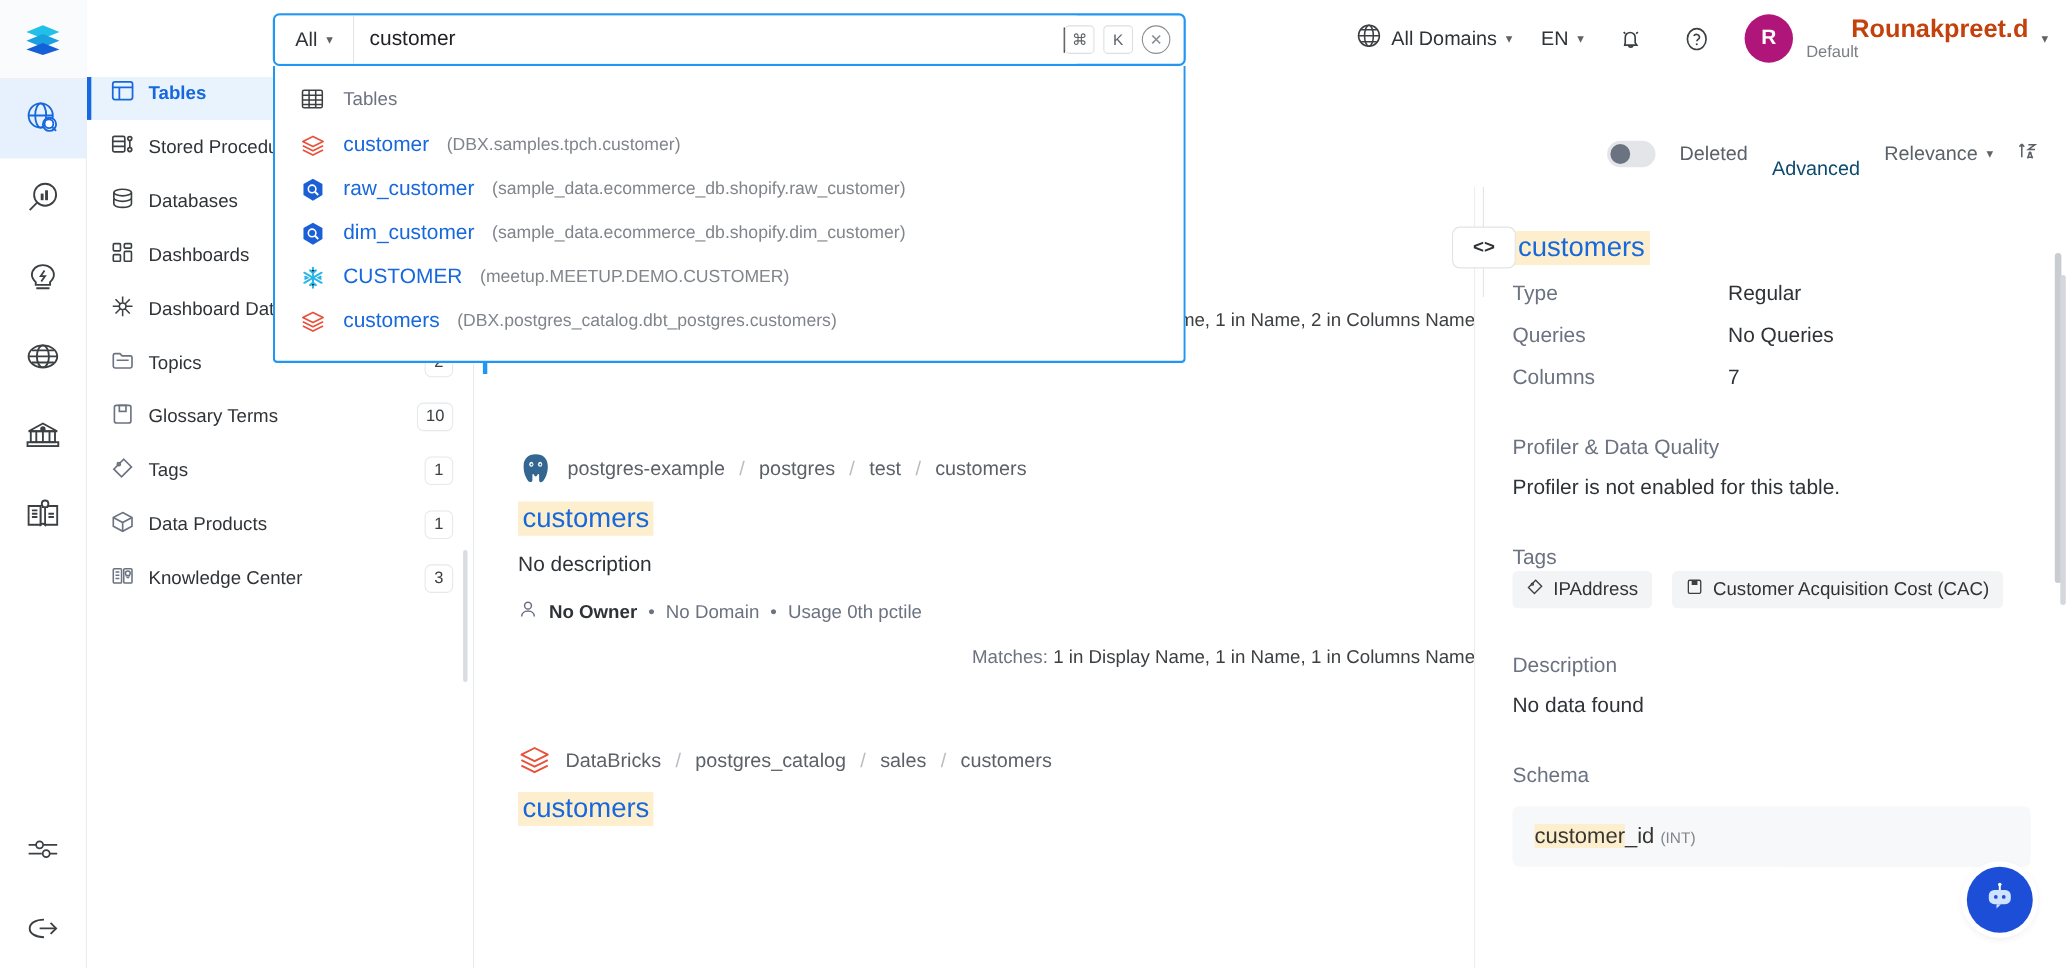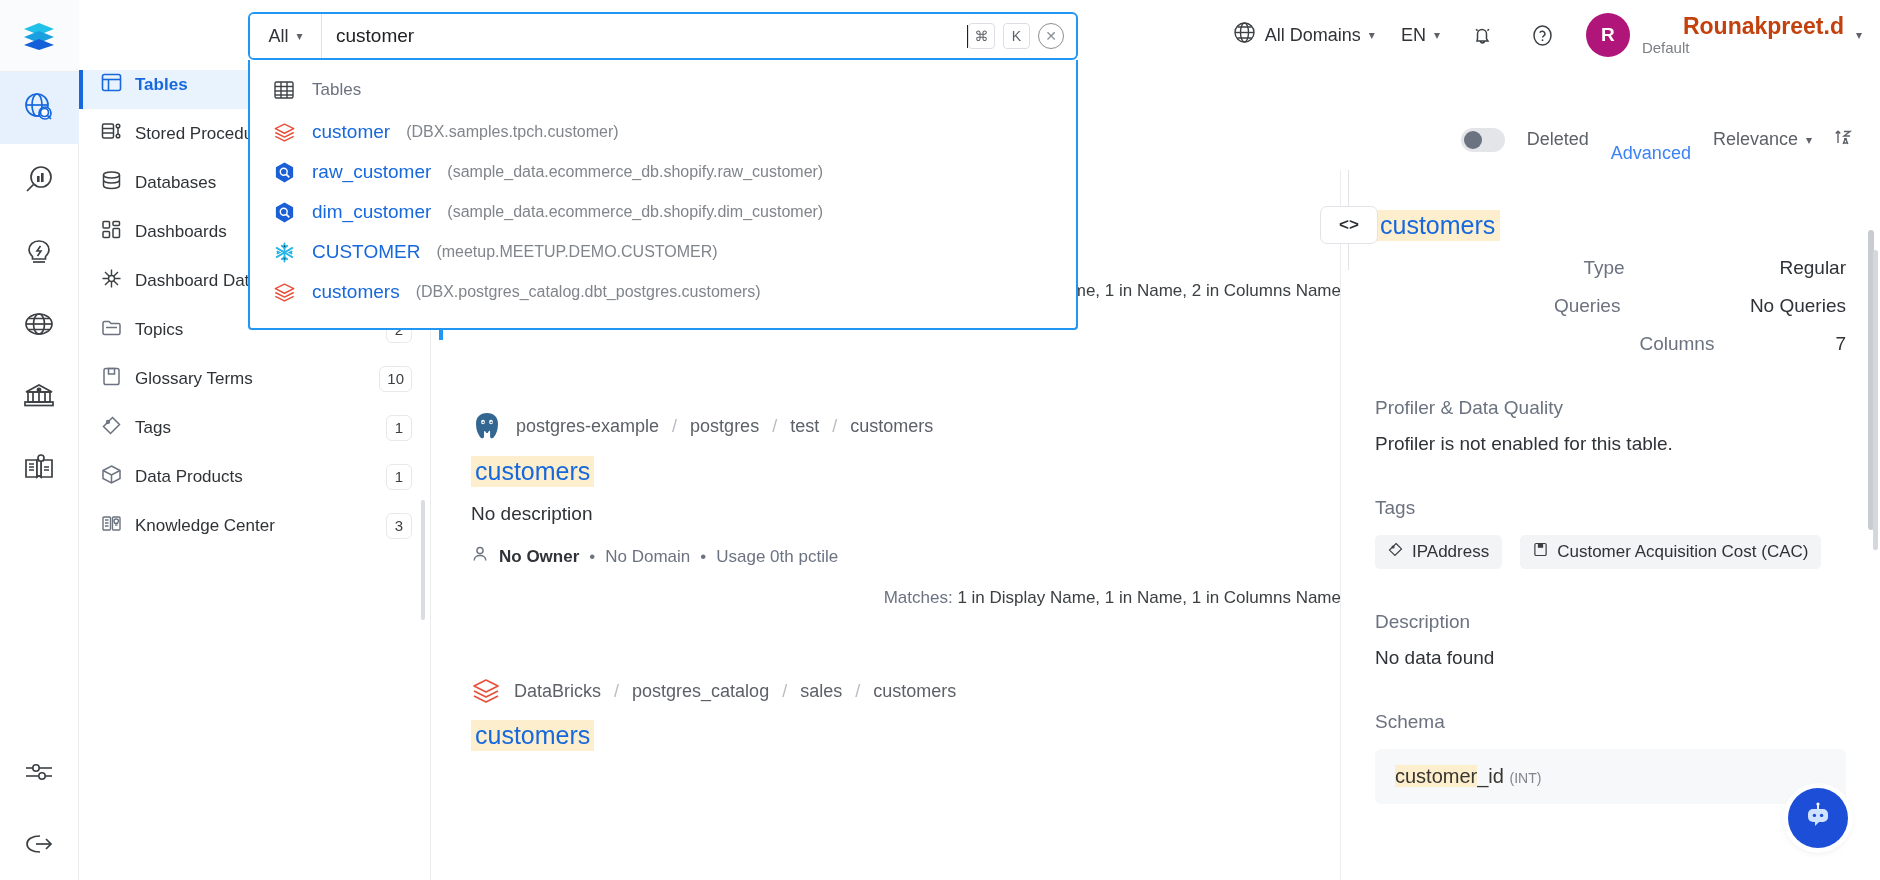--- a/index.html
+++ b/index.html
@@ -127,21 +127,21 @@
     display:flex; align-items:center; justify-content:flex-end; gap:22px;
     padding: 12px 26px 0 0; font-size:18px; color:#5c6168;
   }
   .toggle {
     width:44px; height:24px; border-radius:12px; background:#e3e5e8; position:relative; cursor:pointer;
   }
   .toggle:after {
     content:""; position:absolute; left:3px; top:3px; width:18px; height:18px; border-radius:50%;
     background:#6b7280;
   }
-  .link-blue { color:#3b82f6; cursor:pointer;margin-top:28px; }
+  .link-blue { color:#0c4a6e; cursor:pointer;margin-top:28px; }
 
   
   .results {
     position:absolute; left:431px; top:170px; width:910px; bottom:13px; overflow:hidden; padding-left:40px;
   }
   .res-card { padding: 10px 0 0 0; position:relative; }
   .res-card.selected:before {
     content:""; position:absolute; left:-32px; top:-100px; bottom:26px; width:4px; background:#2196f3;
   }
   .crumbs { display:flex; align-items:center; gap:13px; font-size:18px; color:#5c6168; }
@@ -157,26 +157,26 @@
   .res-match .m { color:#3c4043; }
 
   
   .detail {
     position:absolute; right:0; top:170px; width:540px; bottom:0; background:#fff;
     border-left:1px solid #ebedf0; padding:40px 34px 0 34px; overflow:hidden;
   }
   .detail-title {
     font-size:25px; color:#1668dc; background:#fdeecd; display:inline-block; padding:1px 5px;
   }
-  .kv { display:flex; font-size:19px; margin-top:16px;justify-content:flex-end; }
+  .kv { display:flex; font-size:19px; margin-top:16px; }
   .kv .k { width:196px; color:#6b7280; }
   .kv .v { color:#2f3337; }
   .sec-h { font-size:19px; color:#6b7280; margin-top:42px; }
   .sec-b { font-size:19px; color:#2f3337; margin-top:14px; }
-  .tags { display:flex; gap:18px; margin-top:16px; }
+  .tags { display:flex; gap:18px; }
   .tag {
     display:flex; align-items:center; gap:9px; background:#f3f4f6; border-radius:5px;
     padding:7px 13px; font-size:17px; color:#2f3337; cursor:pointer;
   }
   .schema-box {
     margin-top:16px; background:#f7f8fa; border-radius:6px; padding:16px 20px; font-size:20px;
   }
   .schema-hl { background:#fdeecd; }
   .schema-type { font-size:14px; color:#80858b; }
   .detail-scroll {

